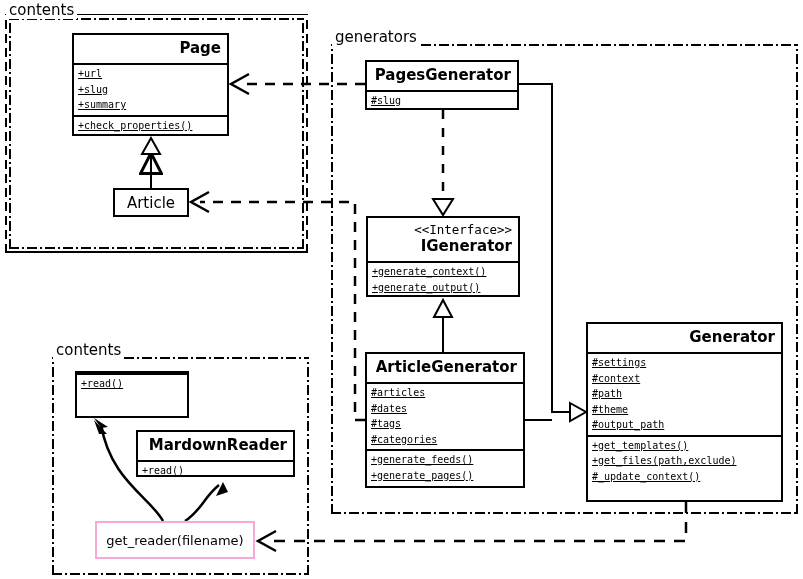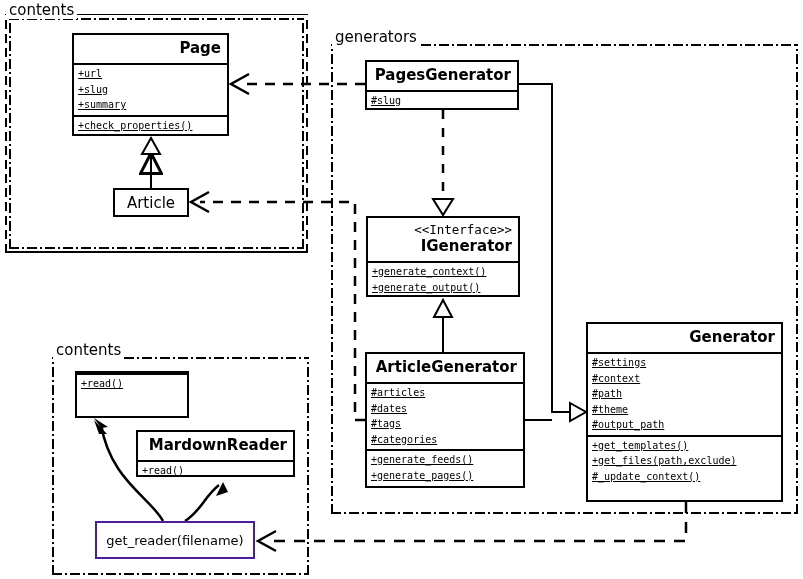--- a/index.html
+++ b/index.html
@@ -17,21 +17,21 @@
   
   .cls{position:absolute;box-sizing:border-box;border:2px solid #000;background:#fff;}
   .cls .hdr{text-align:right;font-weight:bold;font-size:15px;line-height:18px;
             padding:4px 6px 6px 6px;font-family:"DejaVu Sans",sans-serif;}
   .cls .hdr .stereo{display:block;font-weight:normal;font-size:12.5px;line-height:15px;
             font-family:"DejaVu Sans Mono",monospace;}
   .cls .sep{height:0;border-top:2px solid #000;}
   .cls .compartment{padding:1px 4px 2px 4px;
             font-family:"DejaVu Sans Mono",monospace;font-size:10px;line-height:15.5px;text-decoration:underline;}
   .cls .compartment div{white-space:nowrap;}
-  .plain{position:absolute;box-sizing:border-box;border:2px solid #4c1d95;background:#fff;
+  .plain{position:absolute;box-sizing:border-box;border:2px solid #f9a8d4;background:#fff;
          display:flex;align-items:center;justify-content:center;
          font-family:"DejaVu Sans",sans-serif;font-size:13px;}
 </style>
 </head>
 <body>
 
 <div id="canvas">
 
   <svg id="wires" viewBox="0 0 803 579">
     <defs>

